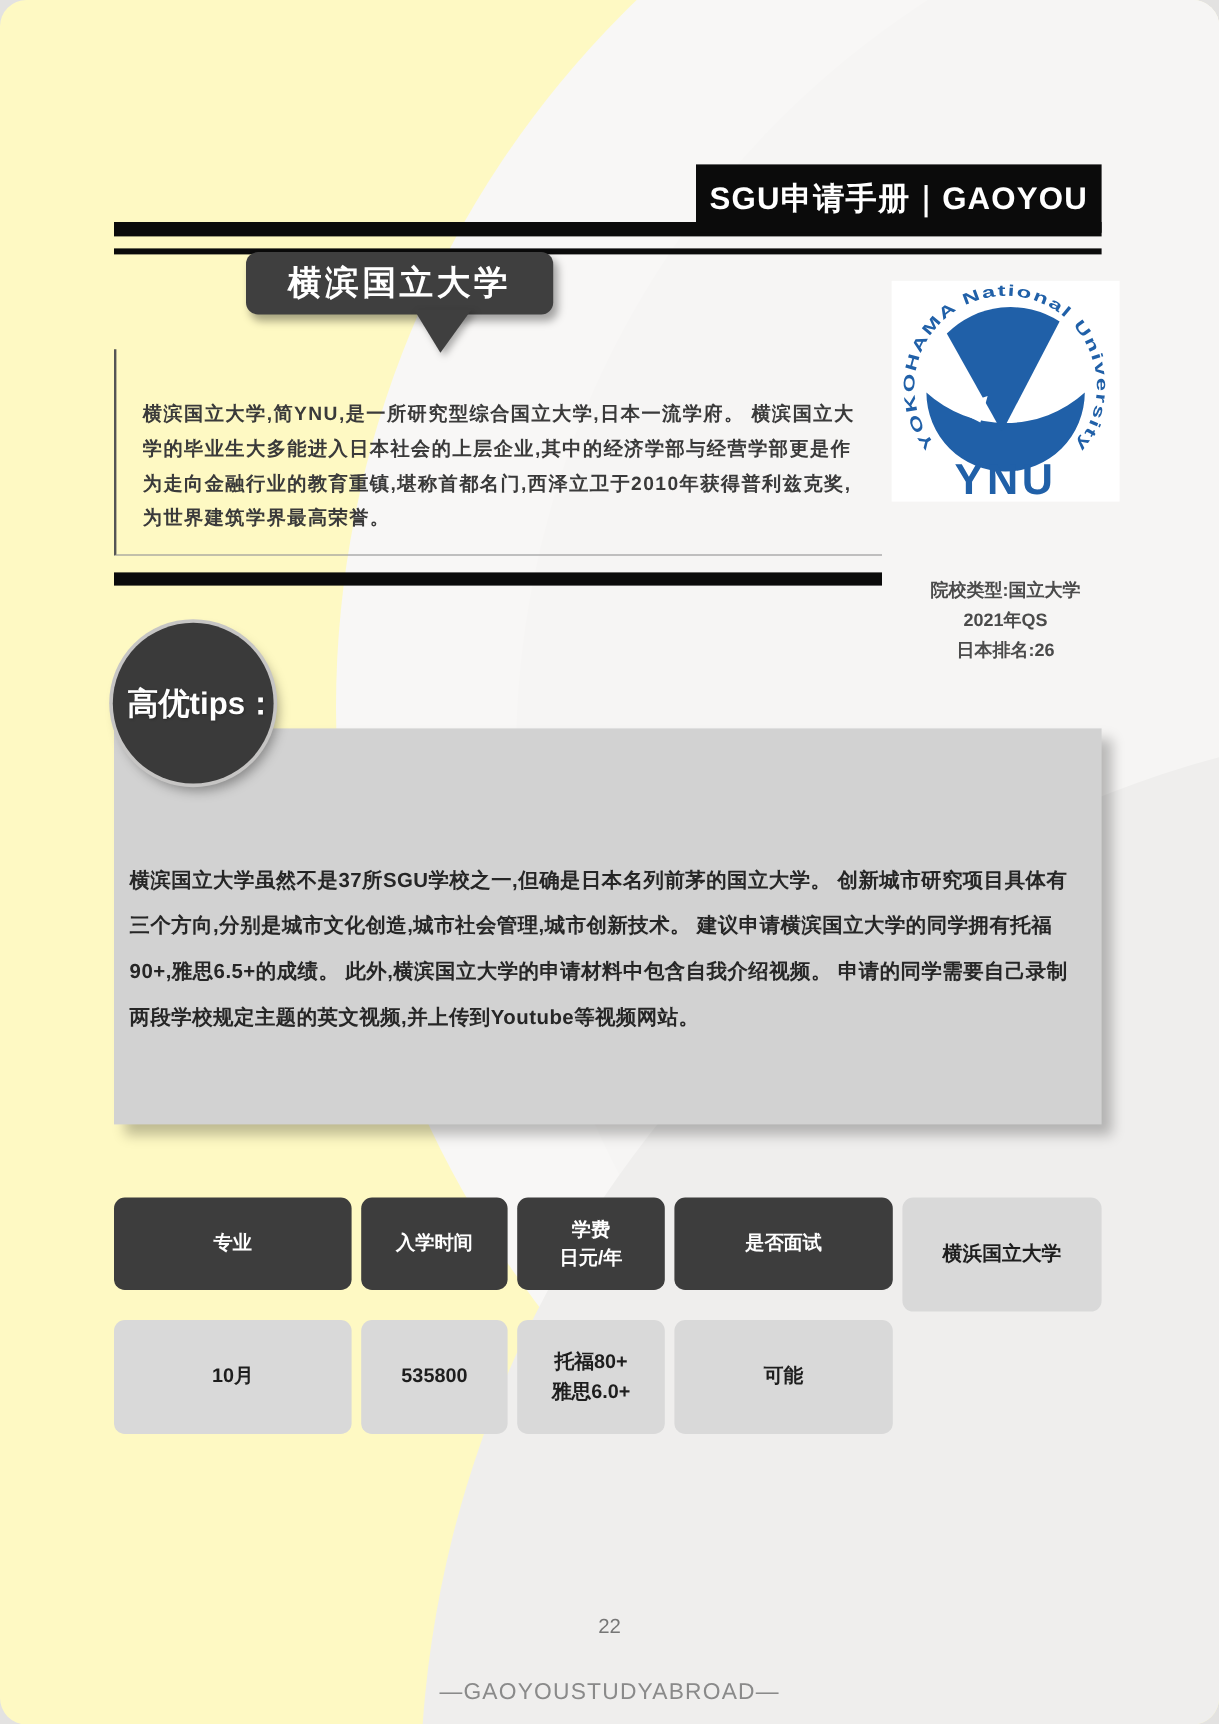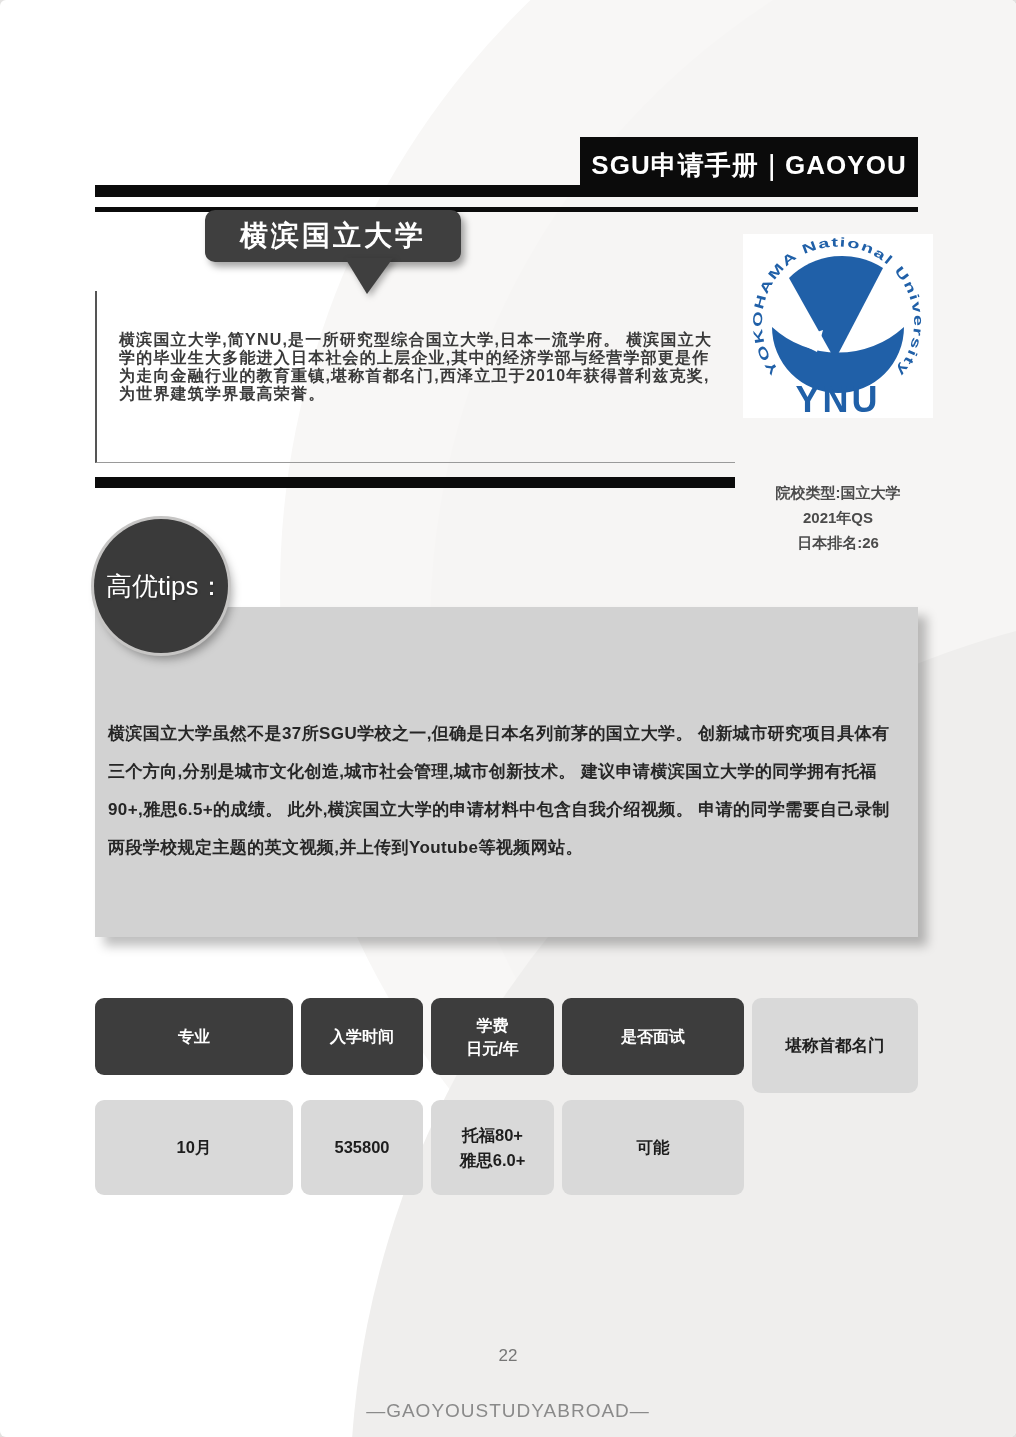--- a/index.html
+++ b/index.html
@@ -1,18 +1,18 @@
 <!DOCTYPE html>
 <html><head>
 <meta charset="utf-8">
 <style>
   html,body{margin:0;padding:0;background:#e3e2e1;}
   .page{
     position:relative;width:1016px;height:1437px;margin:0 auto;
-    background:#ffffff;overflow:hidden;border-radius:6px;
+    background:#fef9c3;overflow:hidden;border-radius:22px;
     font-family:"Liberation Sans","DejaVu Sans",sans-serif;
   }
   
   .swoosh-a{position:absolute;left:280px;top:-230px;width:1640px;height:1640px;
     border-radius:50%;background:#f8f7f6;}
   .swoosh-b{position:absolute;left:350px;top:600px;width:1800px;height:1800px;
     border-radius:50%;background:#efeeed;}
   .swoosh-inner{position:absolute;left:430px;top:-120px;width:1500px;height:1500px;
     border-radius:50%;background:#f6f5f4;}
 
@@ -29,35 +29,35 @@
     display:flex;align-items:center;justify-content:center;color:#fff;
     font-size:28px;font-weight:bold;letter-spacing:3px;text-align:right;}
   .badge-tail{position:absolute;left:345px;top:258px;width:0;height:0;z-index:4;
     border-left:22px solid transparent;border-right:26px solid transparent;
     border-top:36px solid #3f3f3f;filter:drop-shadow(3px 3px 3px rgba(0,0,0,0.3));}
 
   
   .intro-box{position:absolute;left:95px;top:291px;width:640px;height:172px;
     border-left:2px solid #555;border-bottom:1px solid #9a9a9a;box-sizing:border-box;
     padding:40px 22px 0 22px;z-index:3;}
-  .intro-text{font-size:16px;font-weight:600;letter-spacing:1.2px;line-height:18px;color:#3a3a3a;}
+  .intro-text{font-size:16px;font-weight:600;letter-spacing:1.2px;line-height:29px;color:#3a3a3a;}
   .intro-bar{position:absolute;left:95px;top:477px;width:640px;height:11px;background:#0b0b0b;z-index:3;}
 
   
   .logo-box{position:absolute;left:743px;top:234px;width:190px;height:184px;background:#fff;z-index:3;}
   .univ-name{position:absolute;left:738px;top:425px;width:200px;text-align:center;
     font-size:28px;font-weight:bold;letter-spacing:3px;color:#141414;z-index:3;}
   .univ-meta{position:absolute;left:738px;top:480px;width:200px;text-align:center;
     font-size:15px;color:#4b4b4b;line-height:25px;z-index:3;font-weight:600;}
 
   
   .tips-circle{position:absolute;left:94px;top:519px;width:134px;height:134px;border-radius:50%;
     background:#3a3a3a;z-index:6;display:flex;align-items:center;
     box-shadow:0 0 0 3px #c6c5c4,4px 6px 10px rgba(0,0,0,0.35);}
-  .tips-label{color:#fff;font-size:26px;font-weight:normal;white-space:nowrap;padding-left:12px;
+  .tips-label{color:#fff;font-size:26px;font-weight:bold;white-space:nowrap;padding-left:12px;
     text-shadow:1px 1px 2px rgba(0,0,0,0.25);}
   .tips-box{position:absolute;left:95px;top:607px;width:823px;height:330px;background:#d2d2d2;
     box-shadow:9px 9px 10px rgba(0,0,0,0.25);z-index:5;box-sizing:border-box;
     padding:108px 16px 0 13px;}
   .tips-text{font-size:17px;font-weight:600;letter-spacing:0.4px;line-height:38px;color:#262626;}
 
   
   .program-table{position:absolute;left:95px;top:998px;width:825px;z-index:3;
     display:grid;grid-template-columns:198px 122px 123px 182px 166px;
     column-gap:8px;row-gap:7px;}
@@ -129,21 +129,21 @@
     <div class="tips-text">横滨国立大学虽然不是37所SGU学校之一,但确是日本名列前茅的国立大学。 创新城市研究项目具体有三个方向,分别是城市文化创造,城市社会管理,城市创新技术。 建议申请横滨国立大学的同学拥有托福90+,雅思6.5+的成绩。 此外,横滨国立大学的申请材料中包含自我介绍视频。 申请的同学需要自己录制两段学校规定主题的英文视频,并上传到Youtube等视频网站。</div>
   </div>
 
   <div class="program-table">
     <div class="th">专业</div>
     <div class="th">入学时间</div>
     <div class="th">学费
 日元/年</div>
     <div class="th">是否面试</div>
 
-    <div class="td">堪称首都名门</div>
+    <div class="td">横浜国立大学</div>
     <div class="td">10月</div>
     <div class="td">535800</div>
     <div class="td">托福80+
 雅思6.0+</div>
     <div class="td">可能</div>
   </div>
 
   <div class="page-number">22</div>
   <div class="footer-brand">—GAOYOUSTUDYABROAD—</div>
 

